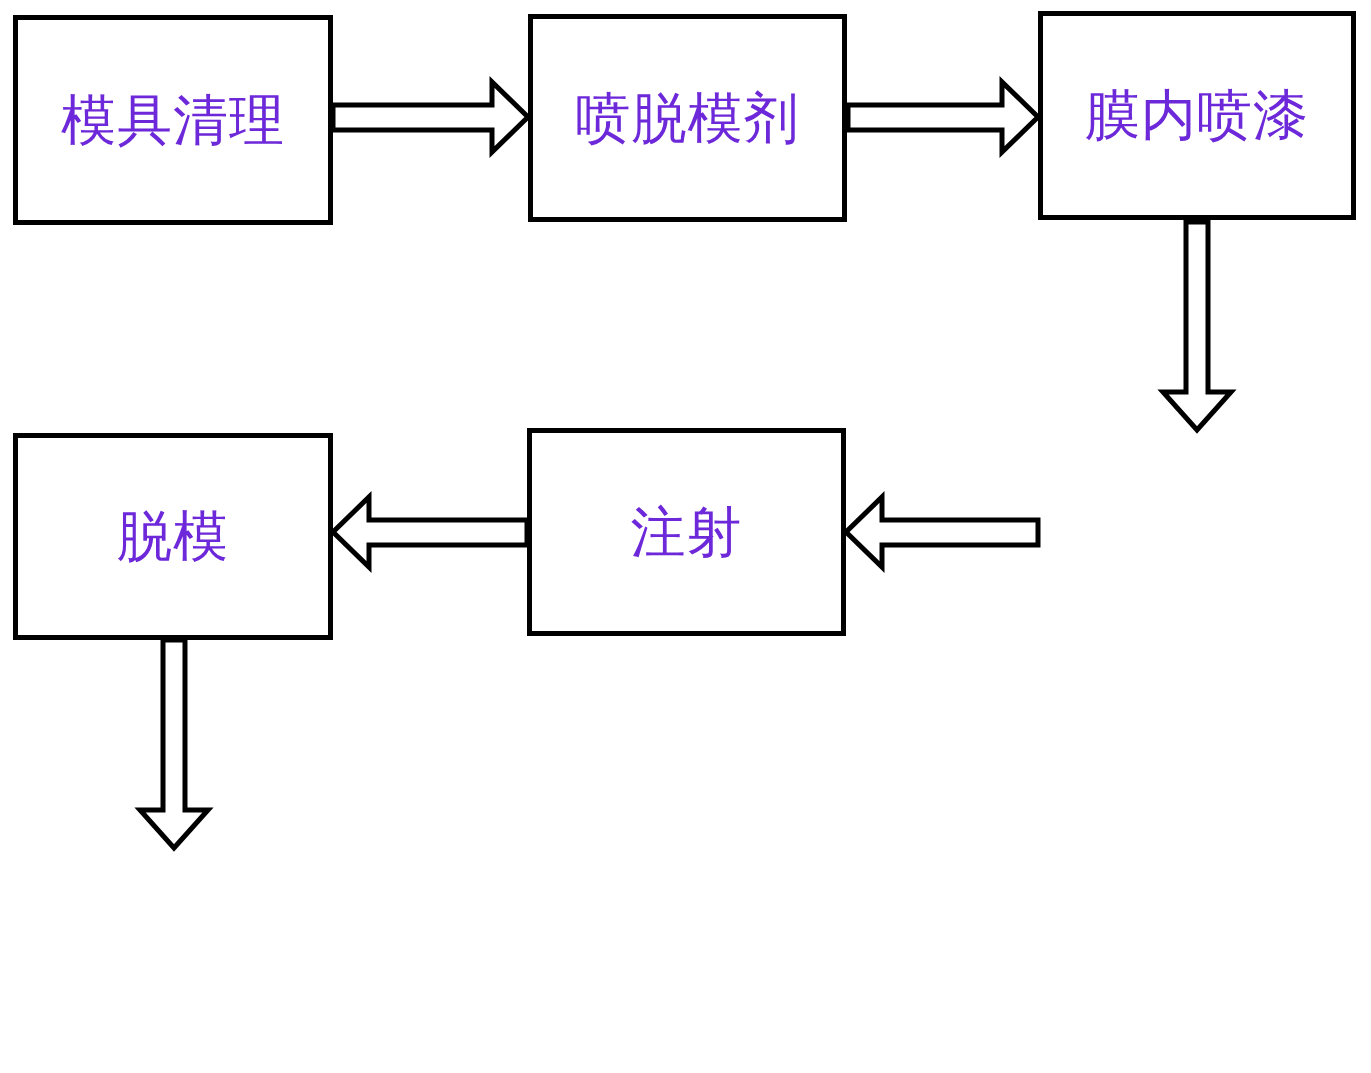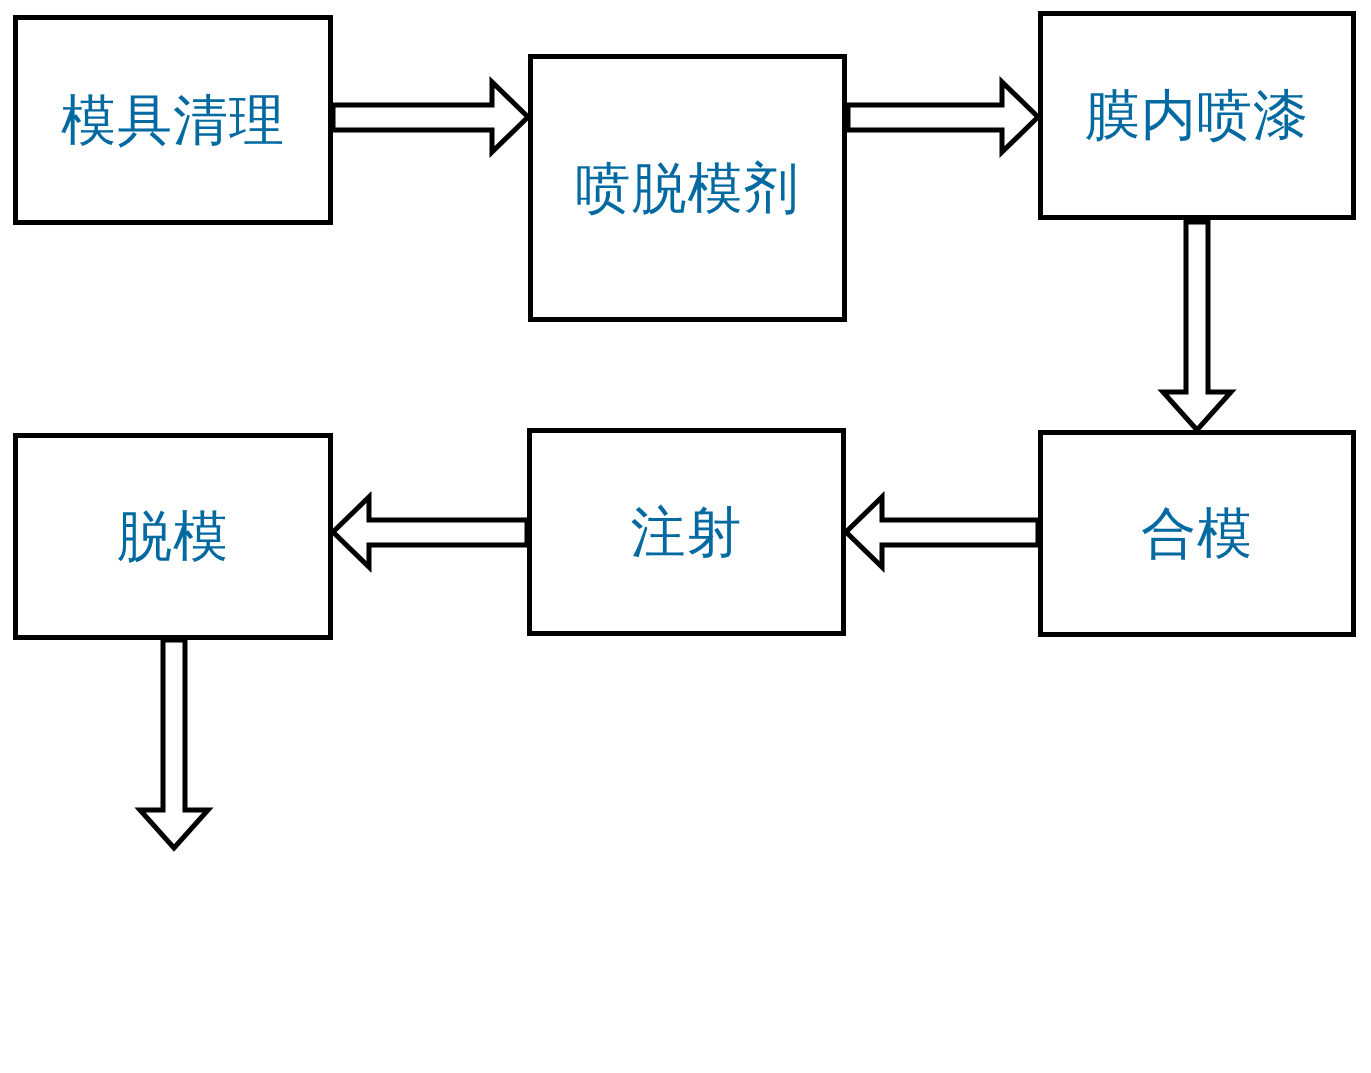--- a/index.html
+++ b/index.html
@@ -32,28 +32,28 @@
     position: absolute;
     box-sizing: border-box;
     border: 5px solid #000000;
     background: #ffffff;
     display: flex;
     align-items: center;
     justify-content: center;
   }
   .box-label {
     font-size: 55px;
-    color: #0369a1;
+    color: #6d28d9;
     letter-spacing: 1px;
     white-space: nowrap;
     line-height: 1;
   }
   
   .b-mold-cleaning      { left: 13px;   top: 15px;  width: 320px; height: 210px; }
-  .b-spray-release      { left: 528px;  top: 14px;  width: 319px; height: 268px; margin-top: 40px; }
+  .b-spray-release      { left: 528px;  top: 14px;  width: 319px; height: 208px; }
   .b-in-mold-painting   { left: 1038px; top: 11px;  width: 318px; height: 209px; }
   .b-mold-clamping      { left: 1038px; top: 430px; width: 318px; height: 207px; }
   .b-injection          { left: 527px;  top: 428px; width: 319px; height: 208px; }
   .b-demolding          { left: 13px;   top: 433px; width: 320px; height: 207px; }
   .b-collection         { left: 13px;   top: 848px; width: 321px; height: 208px; }
 </style>
 </head>
 <body>
 
 <div class="canvas">
@@ -72,23 +72,20 @@
   </div>
 
   <div class="box b-spray-release">
     <span class="box-label">喷脱模剂</span>
   </div>
 
   <div class="box b-in-mold-painting">
     <span class="box-label">膜内喷漆</span>
   </div>
 
-  <div class="box b-mold-clamping">
-    <span class="box-label">合模</span>
-  </div>
 
   <div class="box b-injection">
     <span class="box-label">注射</span>
   </div>
 
   <div class="box b-demolding">
     <span class="box-label">脱模</span>
   </div>
 
 

